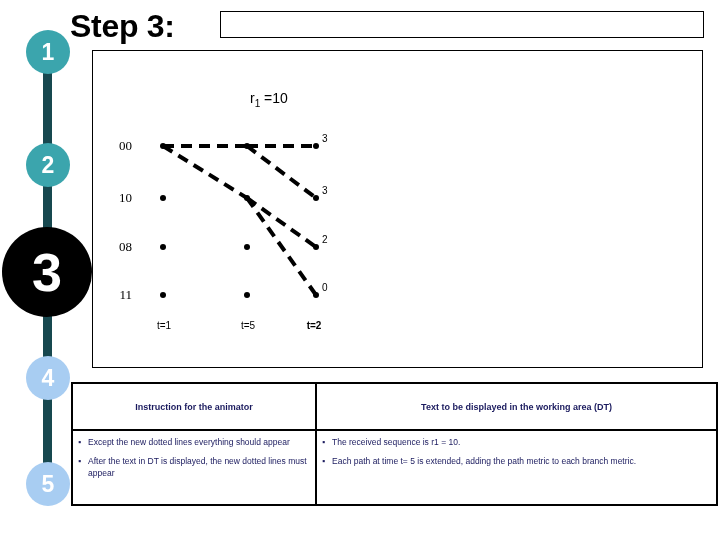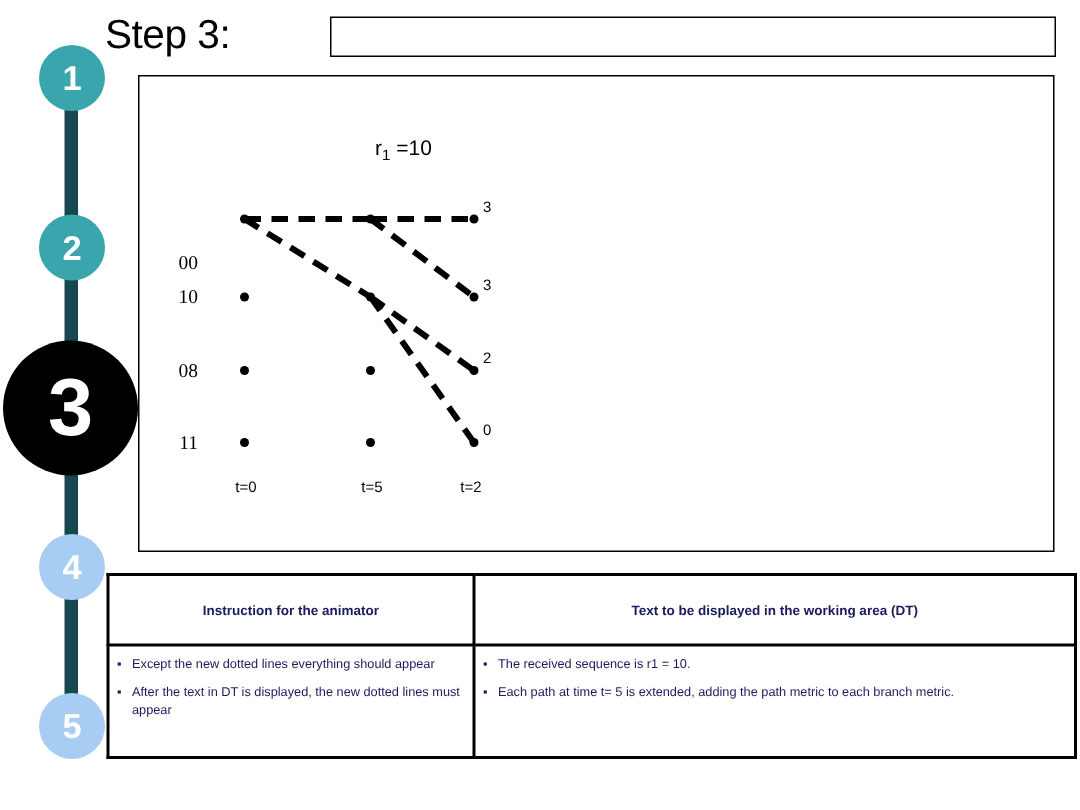--- a/index.html
+++ b/index.html
@@ -59,22 +59,22 @@
   #node2 { left: 26px; top: 143px; }
   #node3 { left: 2px;  top: 227px; }
   #node4 { left: 26px; top: 356px; }
   #node5 { left: 26px; top: 462px; }
 
   
   #page-title {
     position: absolute;
     left: 70px;
     top: 8px;
-    font-size: 27px;
-    font-weight: normal;
+    font-size: 32px;
+    font-weight: bold;
     color: #000000;
     letter-spacing: -0.3px;
   }
   #title-box {
     position: absolute;
     left: 220px;
     top: 11px;
     width: 484px;
     height: 27px;
     border: 1px solid #000000;
@@ -180,21 +180,21 @@
 </div>
 
 <div id="content-frame"></div>
 
 <div id="trellis">
 
   <div id="received-label">
     <span>r</span><sub>1</sub><span> =10</span>
   </div>
 
-  <div class="state-label" style="left:14px; top:88px;margin-top:29px;">00</div>
+  <div class="state-label" style="left:14px; top:88px;">00</div>
   <div class="state-label" style="left:14px; top:140px;">10</div>
   <div class="state-label" style="left:14px; top:189px;">08</div>
   <div class="state-label" style="left:14px; top:237px;">11</div>
 
   <svg id="trellis-svg" width="611" height="318">
     <g stroke="#000000" stroke-width="4" stroke-dasharray="11,7" fill="none" stroke-linecap="butt">
       <line x1="71" y1="96" x2="155" y2="96"></line>
       <line x1="71" y1="96" x2="155" y2="148"></line>
       <line x1="155" y1="96" x2="224" y2="96"></line>
       <line x1="155" y1="96" x2="224" y2="148"></line>
@@ -216,23 +216,23 @@
   <div class="node-dot" style="left:221px; top:93px;"></div>
   <div class="node-dot" style="left:221px; top:145px;"></div>
   <div class="node-dot" style="left:221px; top:194px;"></div>
   <div class="node-dot" style="left:221px; top:242px;"></div>
 
   <div class="metric-label" style="left:230px; top:83px;">3</div>
   <div class="metric-label" style="left:230px; top:135px;">3</div>
   <div class="metric-label" style="left:230px; top:184px;">2</div>
   <div class="metric-label" style="left:230px; top:232px;">0</div>
 
-  <div class="time-label" style="left:55px;  top:270px;">t=0</div>
+  <div class="time-label" style="left:55px;  top:270px;">t=1</div>
   <div class="time-label" style="left:139px; top:270px;">t=5</div>
-  <div class="time-label" style="left:205px; top:270px;">t=2</div>
+  <div class="time-label" style="left:205px; top:270px;font-weight:bold;">t=2</div>
 </div>
 
 <table id="notes-table" style="position:absolute; left:71px; top:382px; width:645px; height:124px;
               border-collapse:collapse; table-layout:fixed;">
   <colgroup>
     <col style="width:244px;">
     <col style="width:401px;">
   </colgroup>
   <thead>
     <tr>

